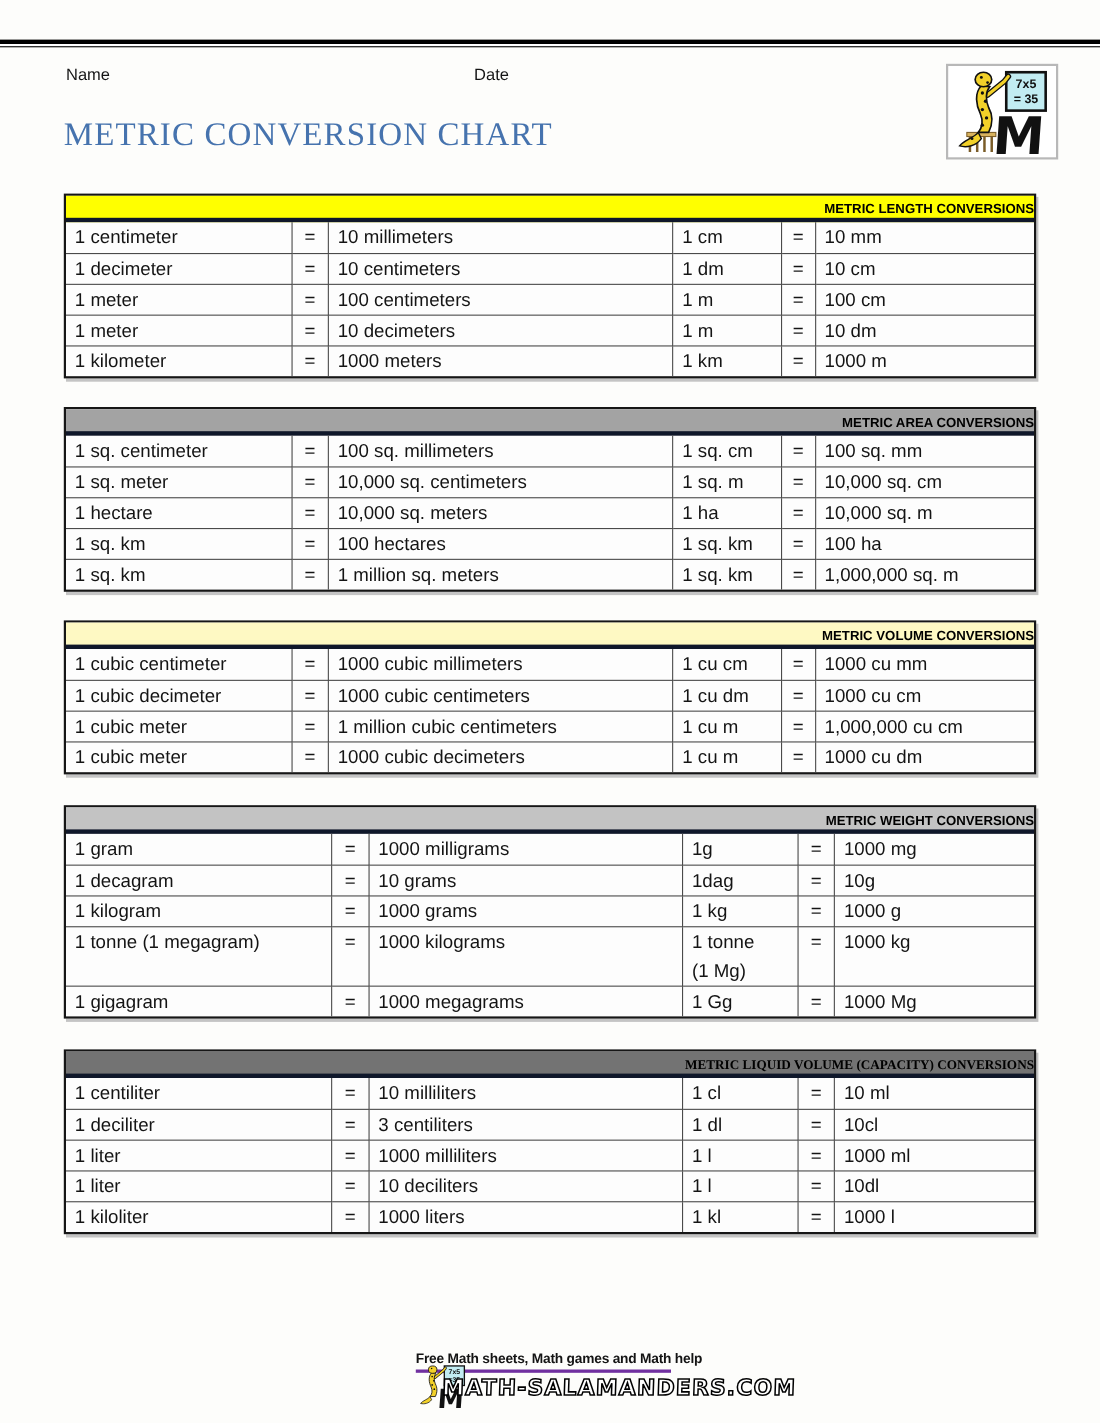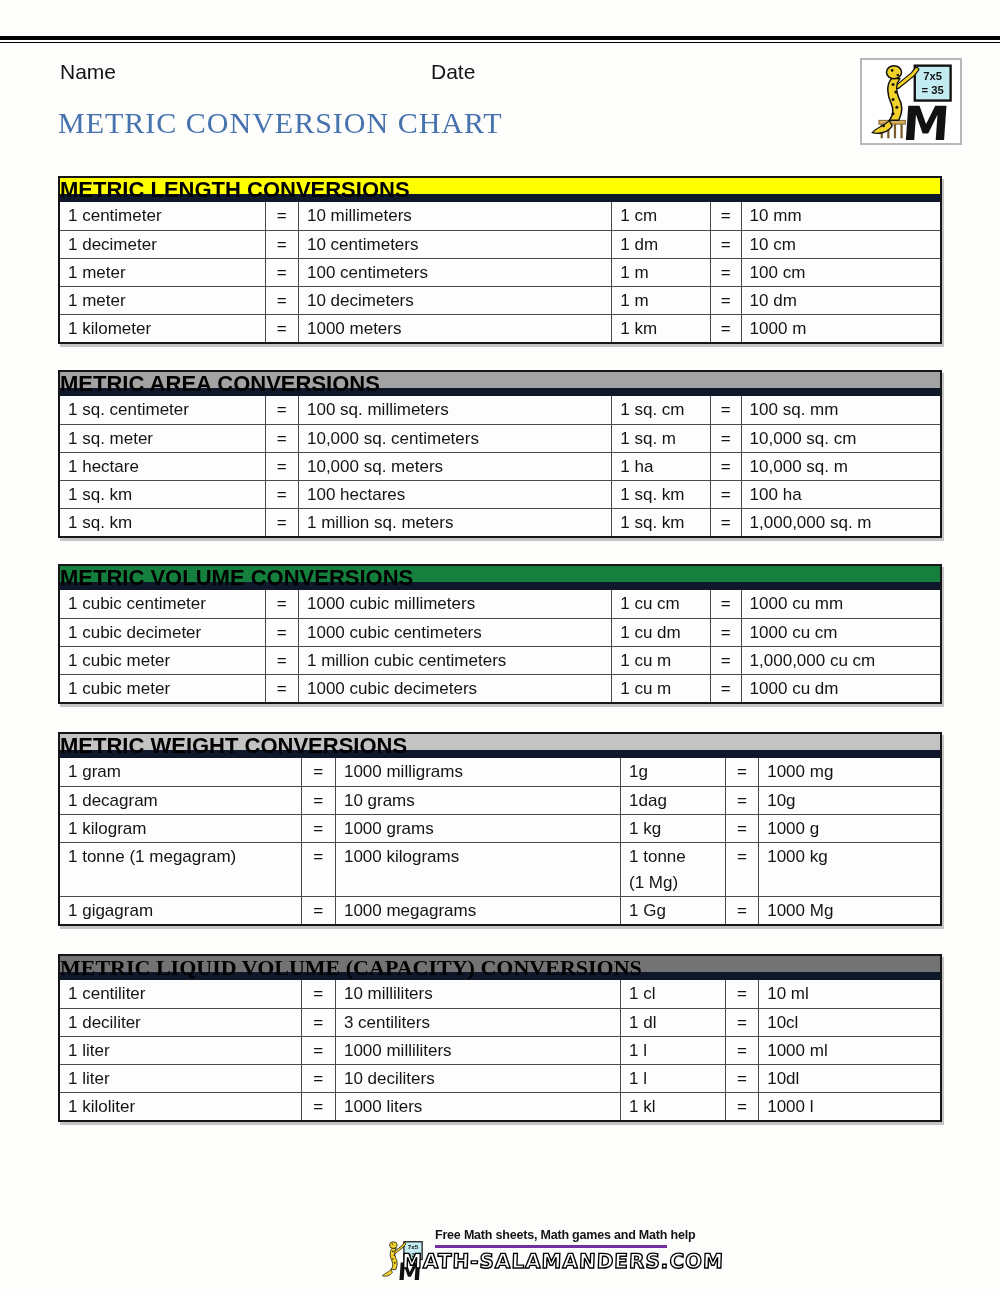--- a/index.html
+++ b/index.html
@@ -11,21 +11,21 @@
     font-family:"Liberation Sans", sans-serif;
     color:#141414;
     overflow:hidden;
   }
   
   .top-rule { position:absolute; top:36px; left:0; width:100%; }
   .top-rule .thick { height:4px; background:#000; }
   .top-rule .gap   { height:2px; background:#fff; }
   .top-rule .thin  { height:1px; background:#000; }
 
-  .meta-row { position:absolute; top:60px; left:0; width:100%; height:20px; font-size:21px;padding-left:32px; }
+  .meta-row { position:absolute; top:60px; left:0; width:100%; height:20px; font-size:15px;padding-left:32px; }
   .name-label { position:absolute; left:60px; }
   .date-label { position:absolute; left:431px; }
 
   .page-title {
     position:absolute; top:106px; left:58px;
     font-family:"Liberation Serif", serif;
     font-size:30px; font-weight:500; letter-spacing:1px;
     color:#4673AE; white-space:nowrap;
   }
 
@@ -40,22 +40,22 @@
 
   .conv-table {
     border:2px solid #161616;
     box-shadow:2px 3px 0 #c4c4c4;
     margin-bottom:26px;
     background:#fdfdfd;
   }
   .conv-table.mb28 { margin-bottom:28px; }
   .t-header {
     height:24px; line-height:24px;
-    border-bottom:8px solid #0f172a;
-    text-align:left; font-weight:700; font-size:22px; color:#000;
+    border-bottom:4px solid #0f172a;
+    text-align:right; font-weight:700; font-size:12px; color:#000;
   }
   .conv-table table { width:100%; border-collapse:collapse; table-layout:fixed; }
   .conv-table td {
     border:1px solid #4a4a4a;
     height:28px; padding:1px 8px 0 8px;
     font-size:17px; line-height:26px;
     vertical-align:top; white-space:pre-line;
     overflow:hidden;
   }
   .conv-table tr td:first-child { border-left:none; }
@@ -66,21 +66,21 @@
   
   .std td.c0{width:23.3%} .std td.c1{width:3.8%} .std td.c2{width:35.6%}
   .std td.c3{width:11.2%} .std td.c4{width:3.5%} .std td.c5{width:22.6%}
   
   .wide1 td.c0{width:27.4%} .wide1 td.c1{width:3.9%} .wide1 td.c2{width:32.4%}
   .wide1 td.c3{width:11.9%} .wide1 td.c4{width:3.8%} .wide1 td.c5{width:20.6%}
 
   
   .footer { position:absolute; top:1228px; left:378px; width:360px; }
   .footer-logo { position:absolute; left:0; top:4px; width:48px; height:56px; }
-  .footer-text { margin-left:57px; }
+  .footer-text { }
   .tagline { font-size:12.5px; font-weight:700; letter-spacing:-0.2px; white-space:nowrap; }
   .purple-rule { margin-top:3px; width:232px; height:3px; background:#7030A0; }
   .wordmark {
     margin:1px 0 0 24px;
     font-family:"DejaVu Sans", sans-serif;
     font-weight:800; font-size:20px; letter-spacing:1px;
     color:#ffffff; -webkit-text-stroke:1.4px #000;
     white-space:nowrap; transform:skewX(-2deg);
   }
 </style>
@@ -226,21 +226,21 @@
               <td class="c1">=</td>
               <td class="c2">1 million sq. meters</td>
               <td class="c3">1 sq. km</td>
               <td class="c4">=</td>
               <td class="c5">1,000,000 sq. m</td>
             </tr>
           </tbody>
         </table>
     </section>
     <section class="conv-table std mb28">
-      <div class="t-header" style="background: #15803d;">METRIC VOLUME CONVERSIONS</div>
+      <div class="t-header" style="background: #fef9c3;">METRIC VOLUME CONVERSIONS</div>
       <table>
           <tbody>
             <tr>
               <td class="c0">1 cubic centimeter</td>
               <td class="c1">=</td>
               <td class="c2">1000 cubic millimeters</td>
               <td class="c3">1 cu cm</td>
               <td class="c4">=</td>
               <td class="c5">1000 cu mm</td>
             </tr>

